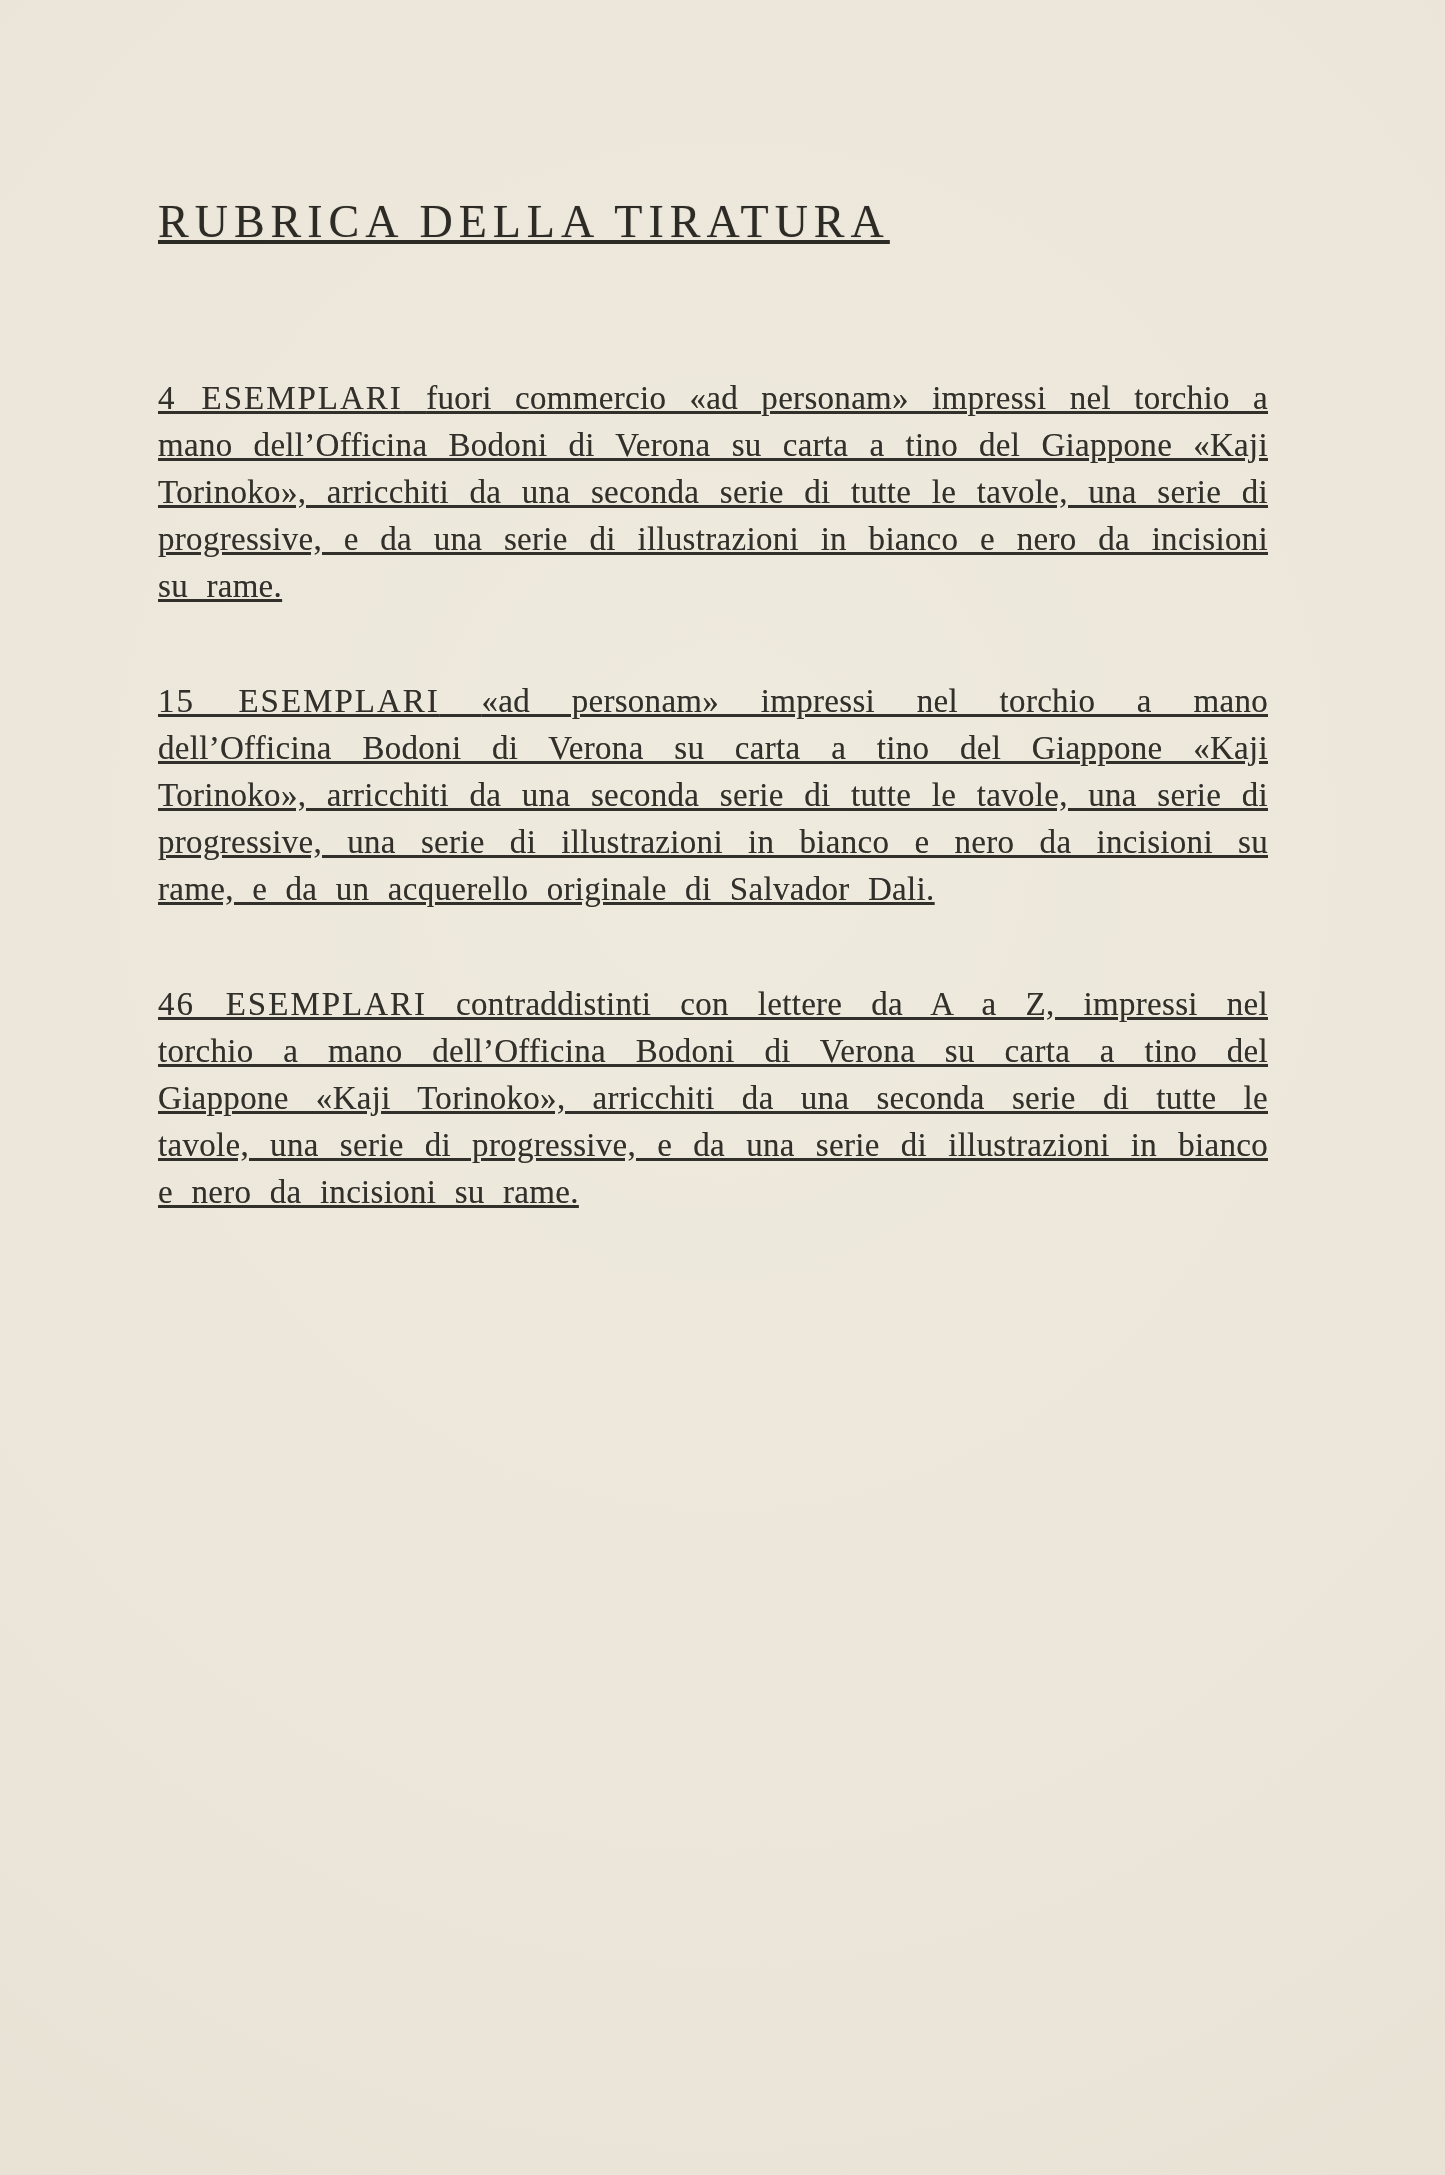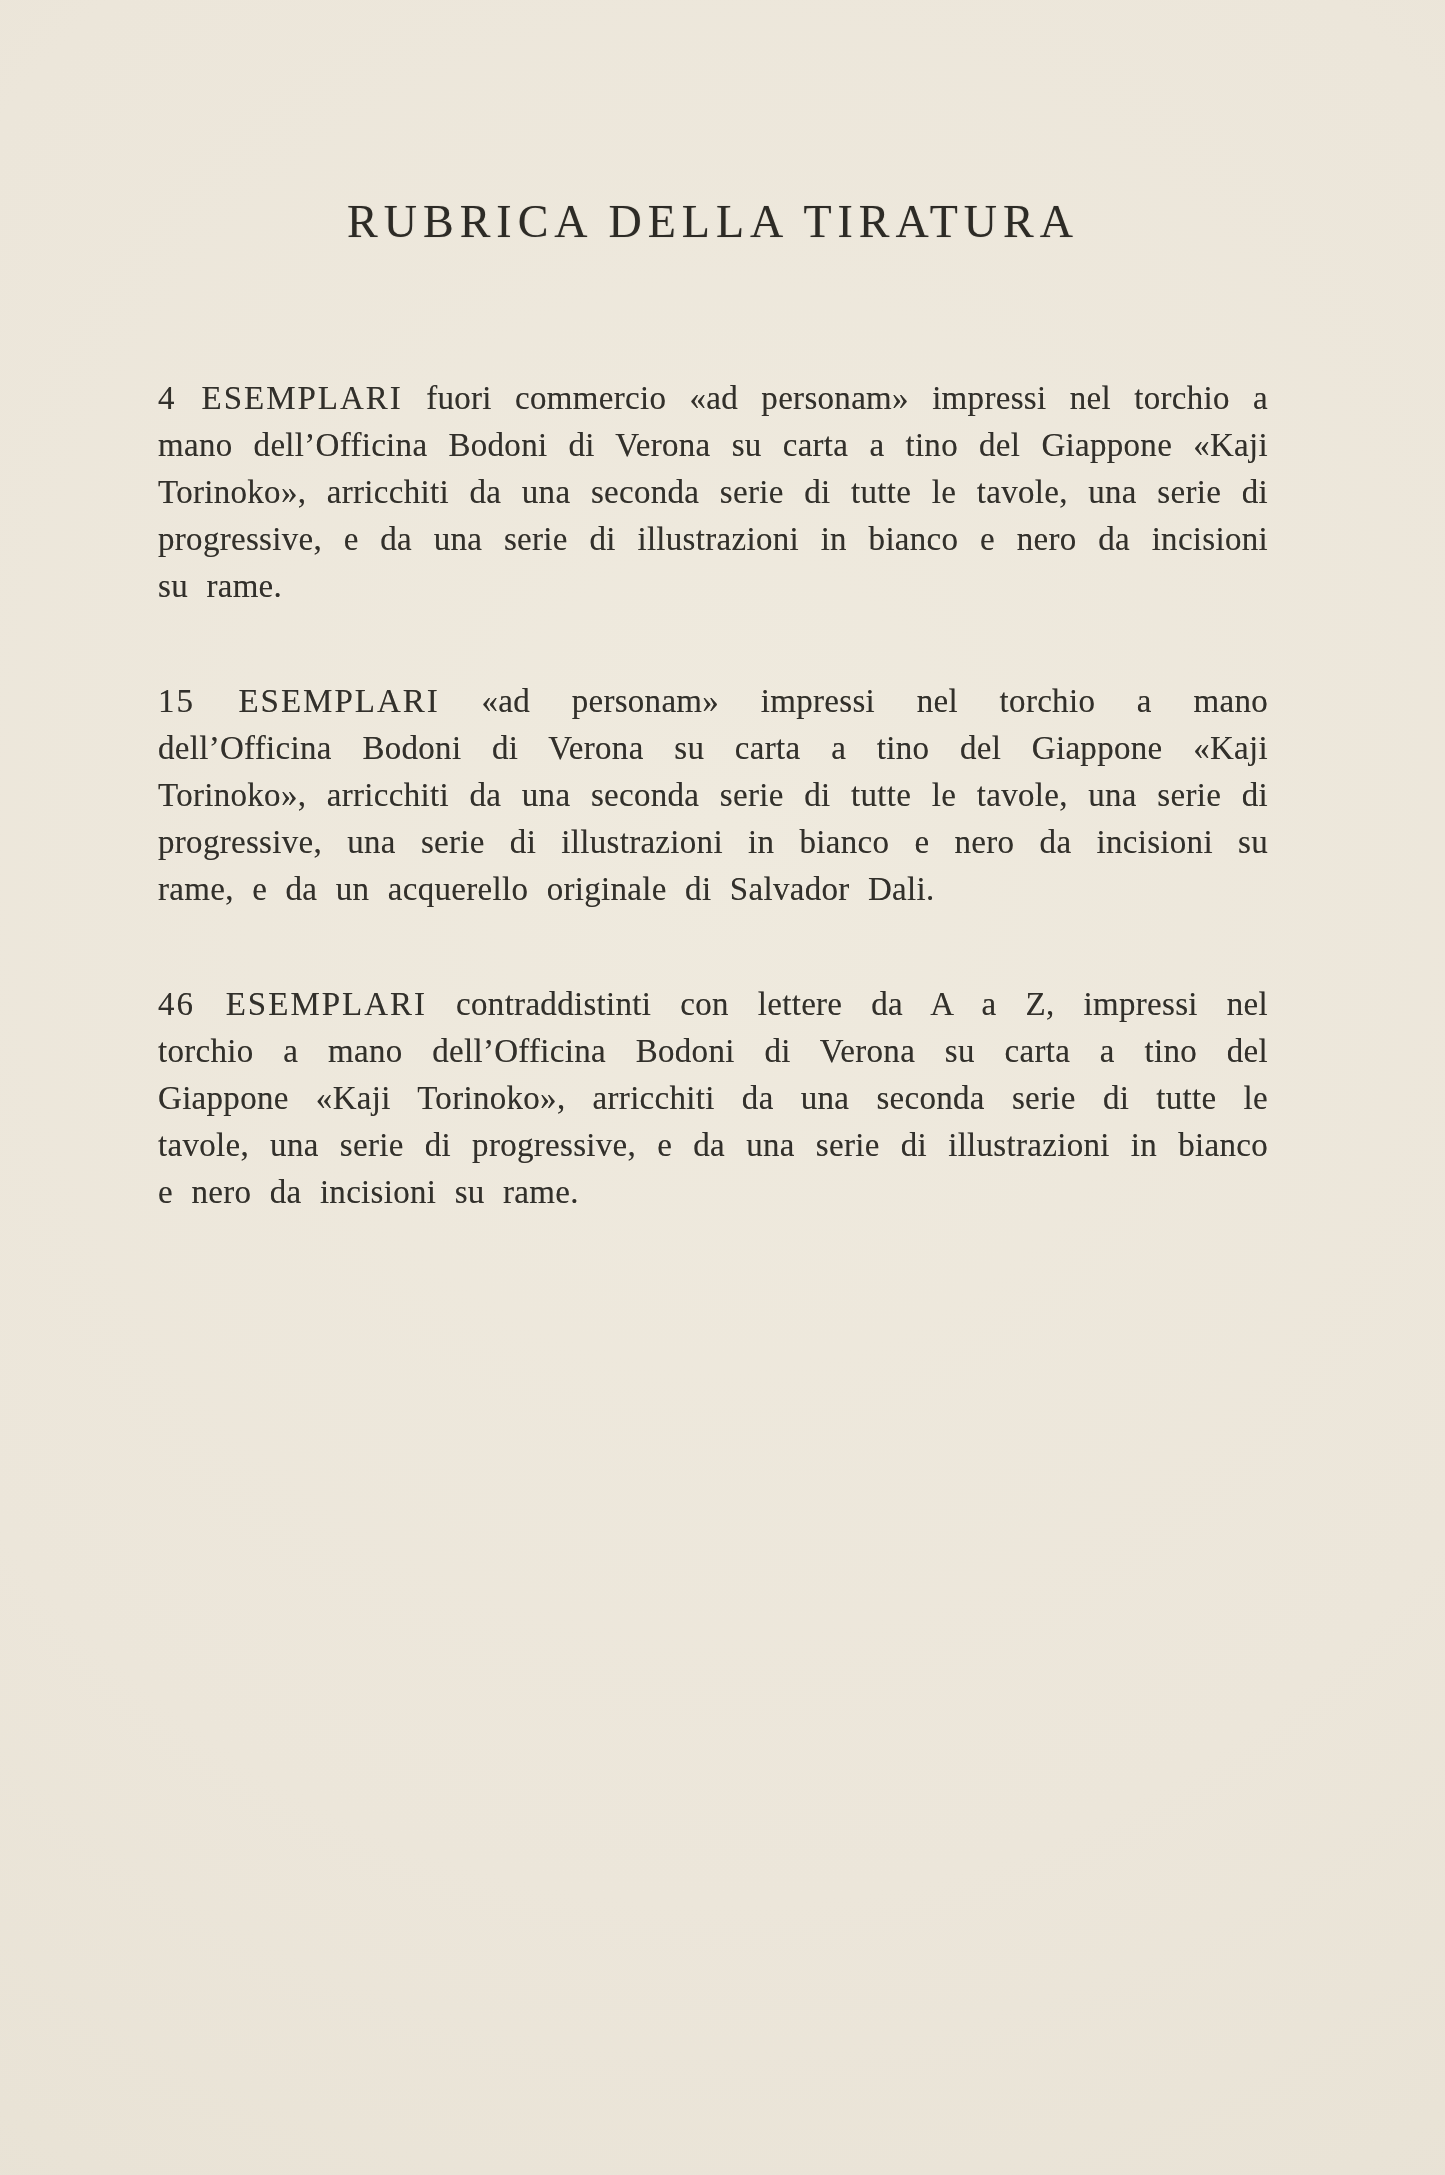--- a/index.html
+++ b/index.html
@@ -25,34 +25,36 @@
     box-sizing: border-box;
     width: 1110px;
     margin-left: 158px;
   }
   h1.title {
     margin: 0 0 126px 0;
     font-size: 46px;
     font-weight: normal;
     line-height: 1.15;
     letter-spacing: 6px;
-    text-align: center;
+    text-align: left;
     white-space: nowrap;
     color: #2d2b26;
     text-shadow: 0 0 1px rgba(45, 42, 36, 0.35);
+    text-decoration: underline;
   }
   p.para {
     margin: 0 0 68px 0;
     font-size: 33px;
     line-height: 47px;
     letter-spacing: 0.3px;
     word-spacing: 0.3em;
     text-align: justify;
     color: #32302b;
     text-shadow: 0 0 0.6px rgba(50, 46, 40, 0.45);
+    text-decoration: underline;
   }
   p.para:last-child {
     margin-bottom: 0;
   }
   .lead {
     letter-spacing: 2px;
   }
 </style>
 </head>
 <body>

